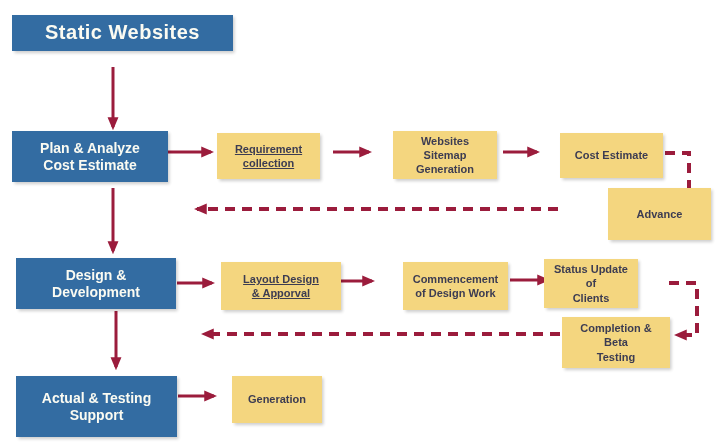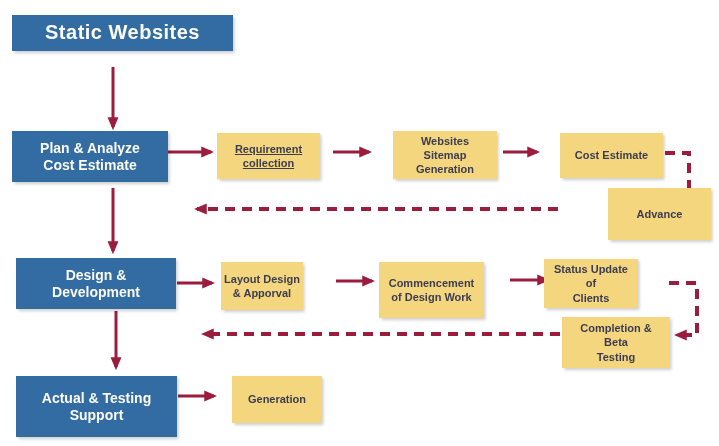--- a/index.html
+++ b/index.html
@@ -31,22 +31,22 @@
   }
   .blue{background:var(--blue);color:var(--light-text);font-size:14px;line-height:1.17;}
   .yellow{background:var(--yellow);color:var(--dark-text);font-size:11px;line-height:1.3;}
   #n-static{left:12px;top:15px;width:221px;height:36px;font-size:20px;letter-spacing:.5px;}
   #n-plan{left:12px;top:131px;width:156px;height:51px;}
   #n-requirement{left:217px;top:133px;width:103px;height:46px;text-decoration:underline;}
   #n-websites{left:393px;top:131px;width:104px;height:48px;}
   #n-cost{left:560px;top:133px;width:103px;height:45px;}
   #n-advance{left:560px;top:188px;width:103px;height:52px;margin-left:48px;}
   #n-design{left:16px;top:258px;width:160px;height:51px;}
-  #n-layout{left:221px;top:262px;width:82px;height:48px;}
-  #n-commencement{left:379px;top:262px;width:105px;height:56px;text-align:center;}
+  #n-layout{left:221px;top:262px;width:120px;height:48px;text-decoration:underline;}
+  #n-commencement{left:403px;top:262px;width:105px;height:48px;text-align:center;}
   #n-status{left:544px;top:259px;width:94px;height:49px;}
   #n-completion{left:562px;top:317px;width:108px;height:51px;}
   #n-actual{left:16px;top:376px;width:161px;height:61px;}
   #n-activation{left:232px;top:376px;width:90px;height:47px;}
 </style>
 </head>
 <body>
 
 <div class="canvas">
 

